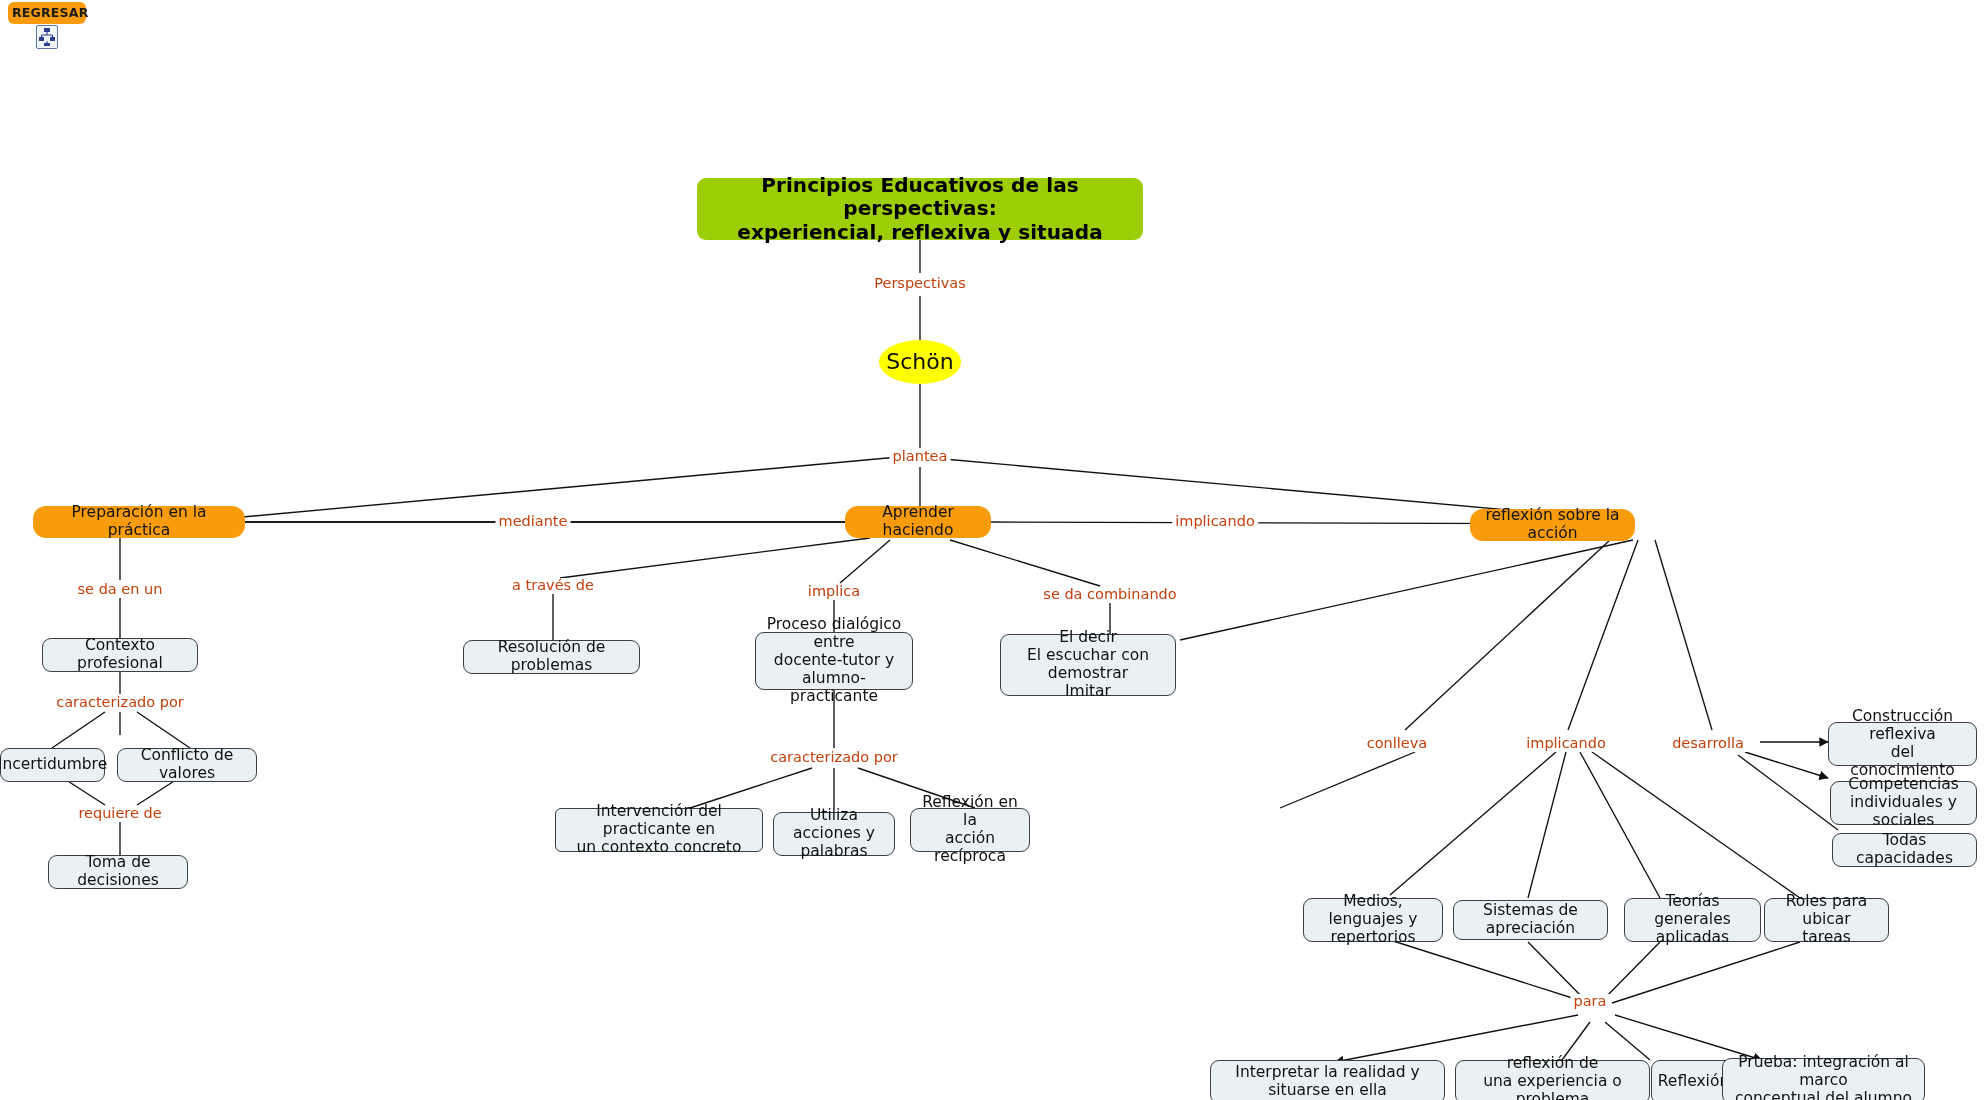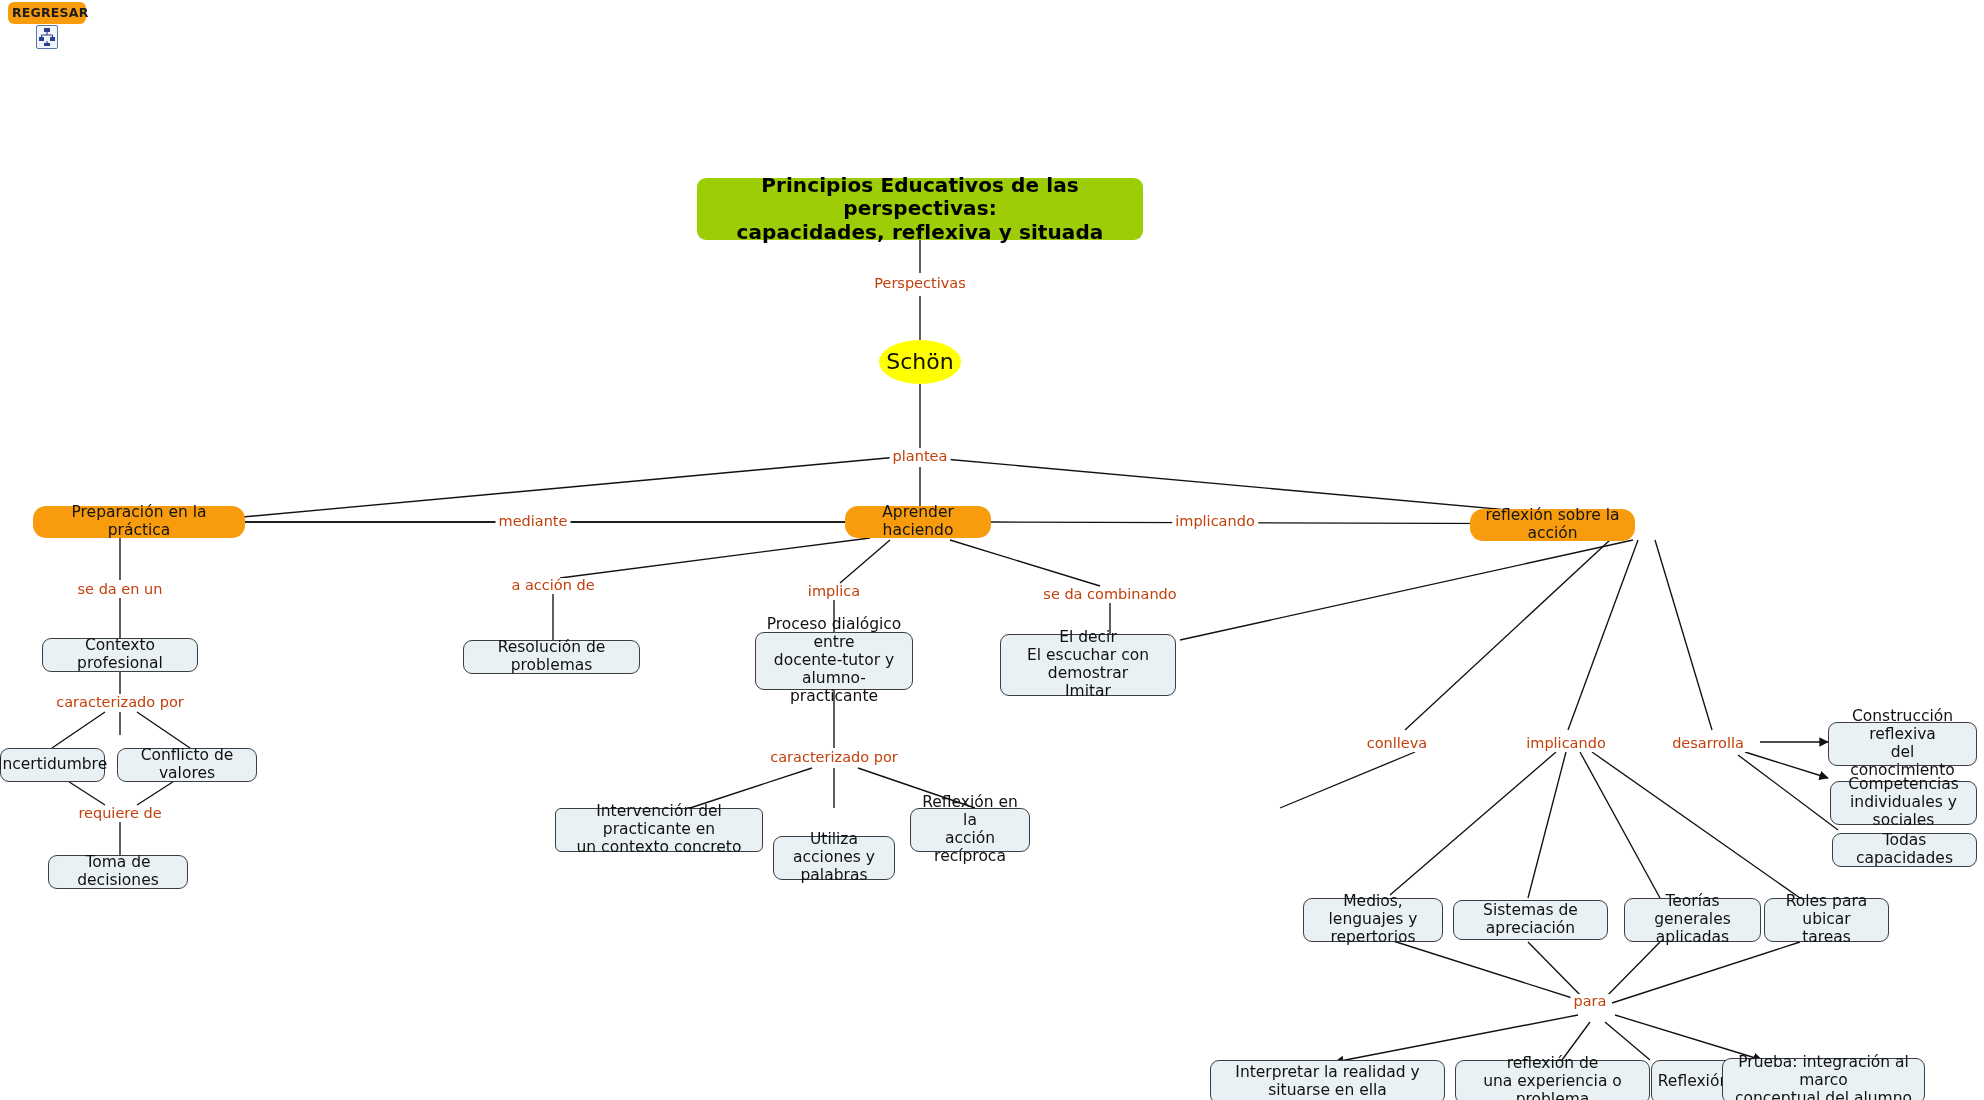--- a/index.html
+++ b/index.html
@@ -210,21 +210,21 @@
         <rect x="7" y="2" width="6" height="4" fill="#2a3f8f"></rect>
         <rect x="2" y="11" width="5" height="4" fill="#2a3f8f"></rect>
         <rect x="13" y="11" width="5" height="4" fill="#2a3f8f"></rect>
         <rect x="7" y="17" width="6" height="3" fill="#2a3f8f"></rect>
         <path d="M10 6 L10 9 M4.5 9 L15.5 9 M4.5 9 L4.5 11 M15.5 9 L15.5 11 M10 15 L10 17" stroke="#2a3f8f" stroke-width="1.1" fill="none"></path>
       </svg>
     </div>
   </div>
 
   <div class="node title-box" style="left:697px; top:178px; width:446px; height:62px;">Principios Educativos de las perspectivas:
-capacidades, reflexiva y situada</div>
+experiencial, reflexiva y situada</div>
 
   <div class="node ellipse" style="left:879px; top:340px; width:82px; height:44px;">Schön</div>
 
   <div class="node orange" style="left:33px; top:506px; width:212px; height:32px;">Preparación en la práctica</div>
 
   <div class="node orange" style="left:845px; top:506px; width:146px; height:32px;">Aprender haciendo</div>
 
   <div class="node orange" style="left:1470px; top:509px; width:165px; height:32px;">reflexión sobre la acción</div>
 
   <div class="node concept" style="left:42px; top:638px; width:156px; height:34px;">Contexto profesional</div>
@@ -241,21 +241,21 @@
 docente-tutor y
 alumno-practicante</div>
 
   <div class="node concept" style="left:1000px; top:634px; width:176px; height:62px;">El decir
 El escuchar con demostrar
 Imitar</div>
 
   <div class="node concept" style="left:555px; top:808px; width:208px; height:44px;border-radius:6px;">Intervención del practicante en
 un contexto concreto</div>
 
-  <div class="node concept" style="left:773px; top:836px; width:122px; height:44px;">Utiliza acciones y
+  <div class="node concept" style="left:773px; top:812px; width:122px; height:44px;">Utiliza acciones y
 palabras</div>
 
   <div class="node concept" style="left:910px; top:808px; width:120px; height:44px;">Reflexión en la
 acción recíproca</div>
 
 
   <div class="node concept" style="left:1303px; top:898px; width:140px; height:44px;">Medios, lenguajes y
 repertorios</div>
 
   <div class="node concept" style="left:1453px; top:900px; width:155px; height:40px;">Sistemas de apreciación</div>
@@ -287,21 +287,21 @@
 
   <div class="linklabel" style="left:920px; top:284px;">Perspectivas</div>
   <div class="linklabel" style="left:920px; top:457px;">plantea</div>
   <div class="linklabel" style="left:533px; top:522px;">mediante</div>
   <div class="linklabel" style="left:1215px; top:522px;">implicando</div>
 
   <div class="linklabel" style="left:120px; top:590px;">se da en un</div>
   <div class="linklabel" style="left:120px; top:703px;">caracterizado por</div>
   <div class="linklabel" style="left:120px; top:814px;">requiere de</div>
 
-  <div class="linklabel" style="left:553px; top:586px;">a acción de</div>
+  <div class="linklabel" style="left:553px; top:586px;">a través de</div>
   <div class="linklabel" style="left:834px; top:592px;">implica</div>
   <div class="linklabel" style="left:1110px; top:595px;">se da combinando</div>
   <div class="linklabel" style="left:834px; top:758px;">caracterizado por</div>
 
   <div class="linklabel" style="left:1397px; top:744px;">conlleva</div>
   <div class="linklabel" style="left:1566px; top:744px;">implicando</div>
   <div class="linklabel" style="left:1708px; top:744px;">desarrolla</div>
   <div class="linklabel" style="left:1590px; top:1002px;text-align:right;">para</div>
 
 </div>

